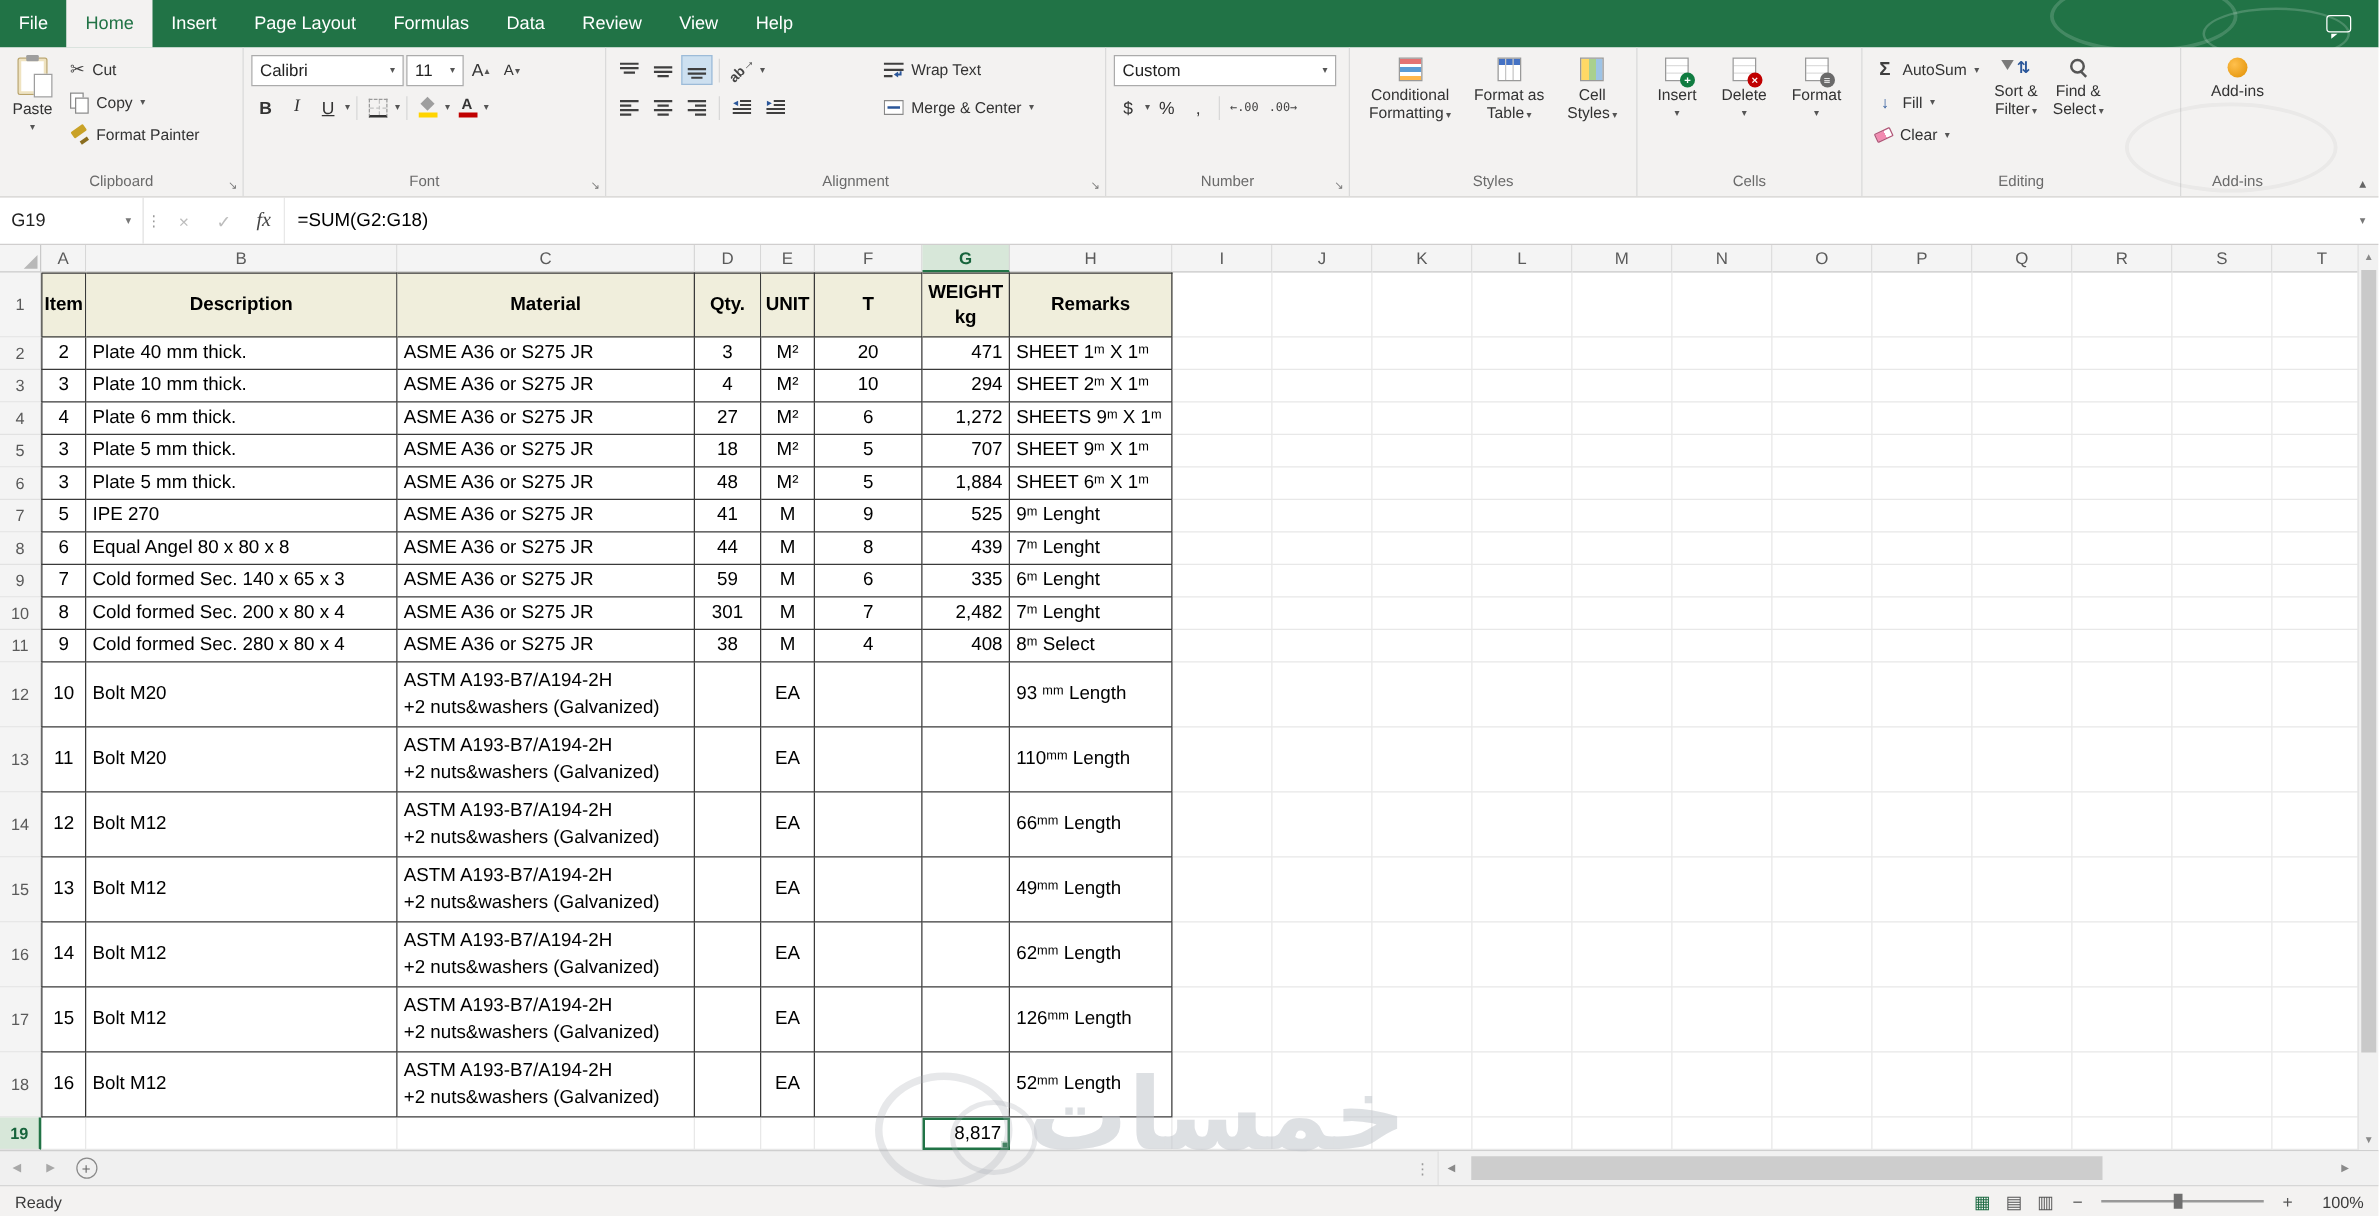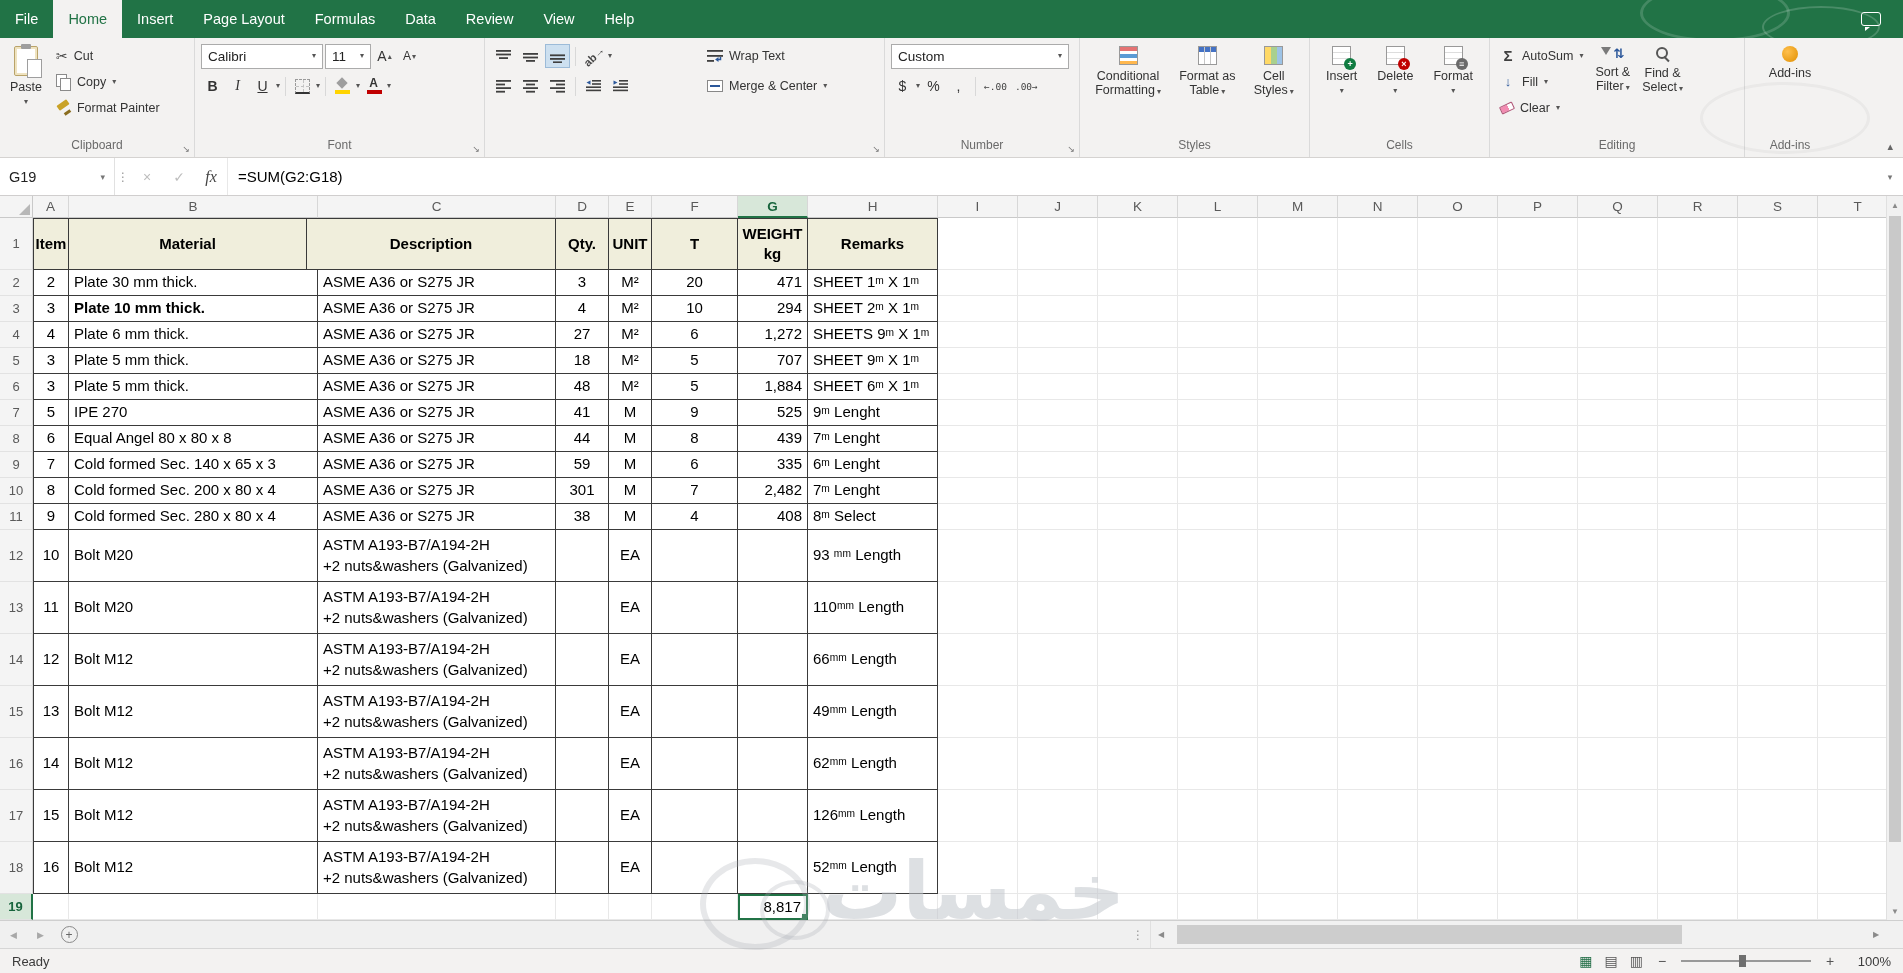--- a/index.html
+++ b/index.html
@@ -350,20 +350,21 @@
               <svg width="16" height="12">
                   <rect x="0.5" y="0.5" width="15" height="11" fill="#fff" stroke="#888"></rect>
                   <rect x="3" y="5" width="10" height="2" fill="#2b579a"></rect>
                 </svg>
               <span>Merge &amp; Center</span>
               <span class="dd">▾</span>
             </div>
           </div>
         </div>
       </div>
+      <div class="glabel">Alignment</div>
       <span class="launcher">↘</span>
     </div>
 
     <div class="rgroup" style="width:195px">
       <div class="rg-body">
         <div class="rrows">
           <div class="rrow">
             <div class="combo" style="width:178px">
               <span>Custom</span>
               <span class="dd">▾</span>
@@ -523,22 +524,22 @@
           <div class="colh" style="width: 80px;">Q</div>
           <div class="colh" style="width: 80px;">R</div>
           <div class="colh" style="width: 80px;">S</div>
           <div class="colh" style="width: 80px;">T</div>
         </div>
     </div>
     <div id="gridrows">
         <div class="grow" style="height: 52px;">
           <div class="rowh">1</div>
           <div class="cell tb tb-l thead tb-t a-c" style="width: 36px;">Item</div>
+          <div class="cell tb thead tb-t a-c" style="width: 249px;">Description</div>
           <div class="cell tb thead tb-t a-c" style="width: 238px;">Material</div>
-          <div class="cell tb thead tb-t a-c" style="width: 249px;">Description</div>
           <div class="cell tb thead tb-t a-c" style="width: 53px;">Qty.</div>
           <div class="cell tb thead tb-t a-c" style="width: 43px;">UNIT</div>
           <div class="cell tb thead tb-t a-c" style="width: 86px;">T</div>
           <div class="cell tb thead tb-t a-c" style="width: 70px;">WEIGHT
 kg</div>
           <div class="cell tb thead tb-t a-c" style="width: 130px;">Remarks</div>
           <div class="cell gl" style="width: 80px;"></div>
           <div class="cell gl" style="width: 80px;"></div>
           <div class="cell gl" style="width: 80px;"></div>
           <div class="cell gl" style="width: 80px;"></div>
@@ -547,21 +548,21 @@
           <div class="cell gl" style="width: 80px;"></div>
           <div class="cell gl" style="width: 80px;"></div>
           <div class="cell gl" style="width: 80px;"></div>
           <div class="cell gl" style="width: 80px;"></div>
           <div class="cell gl" style="width: 80px;"></div>
           <div class="cell gl" style="width: 80px;"></div>
         </div>
         <div class="grow" style="height: 26px;">
           <div class="rowh">2</div>
           <div class="cell tb tb-l a-c" style="width: 36px;">2</div>
-          <div class="cell tb a-l" style="width: 249px;">Plate 30 mm thick.</div>
+          <div class="cell tb a-l" style="width: 249px;">Plate 40 mm thick.</div>
           <div class="cell tb a-l" style="width: 238px;">ASME A36 or S275 JR</div>
           <div class="cell tb a-c" style="width: 53px;">3</div>
           <div class="cell tb a-c" style="width: 43px;">M²</div>
           <div class="cell tb a-c" style="width: 86px;">20</div>
           <div class="cell tb a-r" style="width: 70px;">471</div>
           <div class="cell tb a-l" style="width: 130px;">SHEET 1ᵐ X 1ᵐ</div>
           <div class="cell gl" style="width: 80px;"></div>
           <div class="cell gl" style="width: 80px;"></div>
           <div class="cell gl" style="width: 80px;"></div>
           <div class="cell gl" style="width: 80px;"></div>
@@ -570,21 +571,21 @@
           <div class="cell gl" style="width: 80px;"></div>
           <div class="cell gl" style="width: 80px;"></div>
           <div class="cell gl" style="width: 80px;"></div>
           <div class="cell gl" style="width: 80px;"></div>
           <div class="cell gl" style="width: 80px;"></div>
           <div class="cell gl" style="width: 80px;"></div>
         </div>
         <div class="grow" style="height: 26px;">
           <div class="rowh">3</div>
           <div class="cell tb tb-l a-c" style="width: 36px;">3</div>
-          <div class="cell tb a-l" style="width: 249px; font-weight: bold;">Plate 10 mm thick.</div>
+          <div class="cell tb a-l" style="width: 249px;">Plate 10 mm thick.</div>
           <div class="cell tb a-l" style="width: 238px;">ASME A36 or S275 JR</div>
           <div class="cell tb a-c" style="width: 53px;">4</div>
           <div class="cell tb a-c" style="width: 43px;">M²</div>
           <div class="cell tb a-c" style="width: 86px;">10</div>
           <div class="cell tb a-r" style="width: 70px;">294</div>
           <div class="cell tb a-l" style="width: 130px;">SHEET 2ᵐ X 1ᵐ</div>
           <div class="cell gl" style="width: 80px;"></div>
           <div class="cell gl" style="width: 80px;"></div>
           <div class="cell gl" style="width: 80px;"></div>
           <div class="cell gl" style="width: 80px;"></div>

